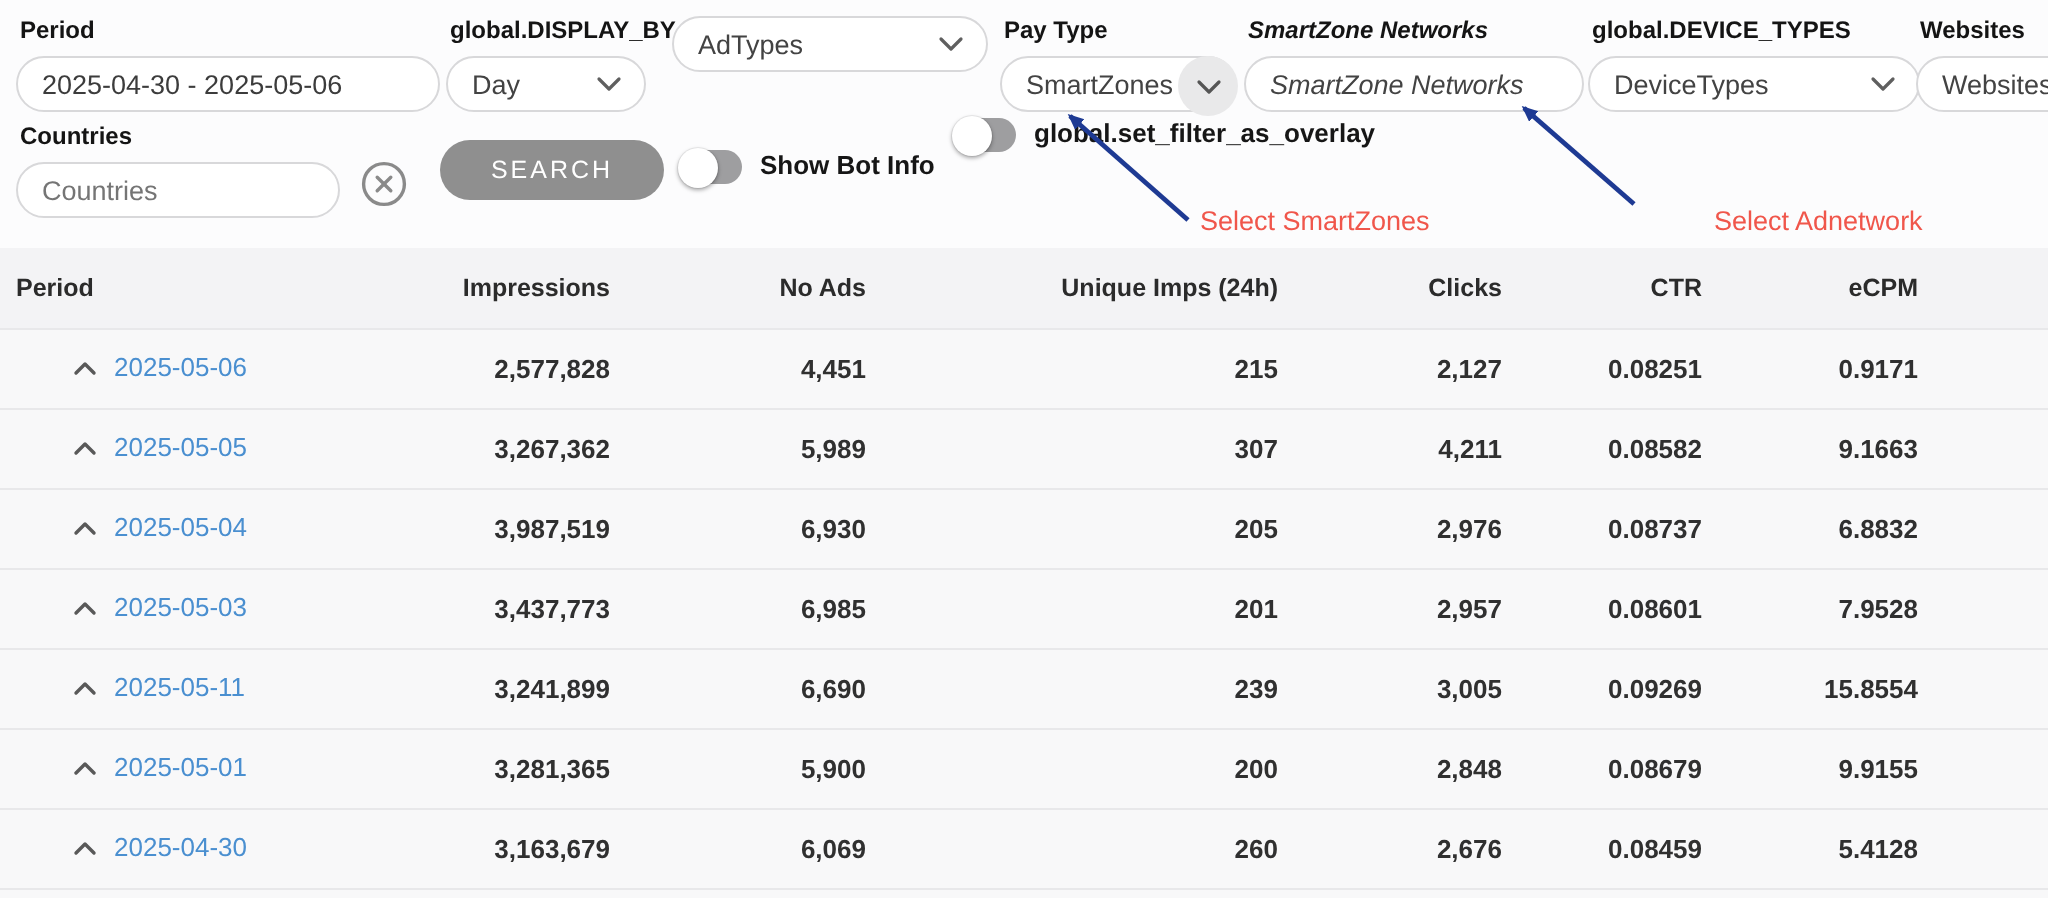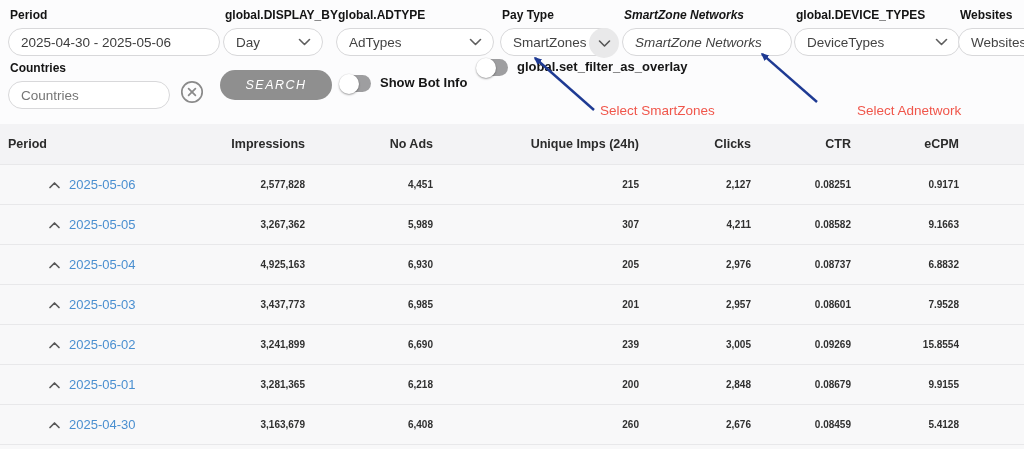--- a/index.html
+++ b/index.html
@@ -38,21 +38,21 @@
   .g-pay{left:500px;top:8px;}    .g-pay .field{width:118px;}
   .g-szn{left:622px;top:8px;font-style:italic;}    .g-szn .field{width:170px;}
   .g-device{left:794px;top:8px;} .g-device .field{width:166px;}
   .g-web{left:958px;top:8px;}    .g-web .field{width:90px;}
   .g-countries{left:8px;top:61px;}.g-countries .field{width:162px;}
   
   .clear-btn{position:absolute;left:180px;top:80px;width:24px;height:24px;display:flex;cursor:pointer;background:none;border:none;}
   .search-btn{
     position:absolute;left:220px;top:70px;width:112px;height:30px;border:none;border-radius:15px;
     background:var(--search-button);color:#fff;font-size:12.5px;letter-spacing:1.5px;
-    font-family:"Liberation Sans","DejaVu Sans",sans-serif;cursor:pointer;font-style:italic;
+    font-family:"Liberation Sans","DejaVu Sans",sans-serif;cursor:pointer;
   }
   .toggle-group{position:absolute;display:flex;align-items:flex-start;gap:9px;height:20px;}
   .tg-bot{left:341px;top:75px;} .tg-overlay{left:478px;top:59px;}
   .toggle{position:relative;width:30px;height:17px;border-radius:9px;background:var(--toggle-track);cursor:pointer;flex:0 0 auto;}
   .knob{position:absolute;left:-2px;top:-1.5px;width:20px;height:20px;border-radius:50%;background:#fff;
         box-shadow:0 1px 2px rgba(0,0,0,.35),0 0 0 .5px rgba(0,0,0,.06);}
   .toggle-label{font-size:13px;font-weight:bold;color:#161616;white-space:nowrap;}
   
   .ann{position:absolute;font-size:13.5px;color:var(--annotation-red);white-space:nowrap;}
   .ann-1{left:600px;top:103px;} .ann-2{left:825px;top:103px;margin-left:32px;}
@@ -62,22 +62,22 @@
   
   .table-area{position:absolute;left:0;top:124px;width:1024px;height:325px;background:var(--table-bg);}
   table{width:1024px;border-collapse:collapse;table-layout:fixed;}
   col.w1{width:150px;}col.w2{width:158px;}col.w3{width:128px;}col.w4{width:206px;}
   col.w5{width:112px;}col.w6{width:100px;}col.w7{width:108px;}col.w8{width:62px;}
   thead tr{background:var(--thead-bg);}
   th{height:40px;font-size:12.5px;font-weight:bold;color:#2b2b2b;text-align:right;padding-right:3px;border-bottom:1px solid var(--row-border);}
   th.c-period{text-align:left;padding-left:8px;}
   tbody tr{background:var(--table-bg);}
   td{height:40px;border-bottom:1px solid var(--row-border);}
-  td.num{text-align:right;padding-right:3px;font-size:10px;font-weight:bold;color:#303030;}
-  td.c-period{padding-left:48px;white-space:nowrap;}
+  td.num{text-align:right;padding-right:3px;font-size:13px;font-weight:bold;color:#303030;}
+  td.c-period{padding-left:36px;white-space:nowrap;}
   .row-chevron{display:inline-flex;vertical-align:-1px;margin-right:8px;cursor:pointer;}
   .date-link{font-size:13px;color:var(--link);text-decoration:none;cursor:pointer;}
 </style>
 </head>
 <body>
 
 <div class="fgroup g-period">
   <span class="flabel">Period</span>
   <div class="field">
     <input value="2025-04-30 - 2025-05-06" style="">
@@ -90,21 +90,20 @@
     <span>Day</span>
     <span class="chev">
       <svg width="13" height="9" viewBox="0 0 13 9">
           <polyline points="1.5,2 6.5,7 11.5,2" fill="none" stroke="#5f5f5f" stroke-width="1.6" stroke-linecap="round" stroke-linejoin="round"></polyline>
         </svg>
     </span>
   </div>
 </div>
 
 <div class="fgroup g-adtype">
-  <span class="flabel">global.ADTYPE</span>
   <div class="field">
     <span>AdTypes</span>
     <span class="chev">
       <svg width="13" height="9" viewBox="0 0 13 9">
           <polyline points="1.5,2 6.5,7 11.5,2" fill="none" stroke="#5f5f5f" stroke-width="1.6" stroke-linecap="round" stroke-linejoin="round"></polyline>
         </svg>
     </span>
   </div>
 </div>
 
@@ -242,21 +241,21 @@
           <td class="num">0.08582</td>
           <td class="num">9.1663</td>
           <td></td>
         </tr>
         <tr>
           <td class="c-period"><span class="row-chevron">
               <svg width="13" height="10" viewBox="0 0 13 10">
                 <polyline points="2,7.5 6.5,3 11,7.5" fill="none" stroke="#595959" stroke-width="1.7" stroke-linecap="round" stroke-linejoin="round"></polyline>
               </svg>
             </span><a class="date-link">2025-05-04</a></td>
-          <td class="num">4,925,163</td>
+          <td class="num">3,987,519</td>
           <td class="num">6,930</td>
           <td class="num">205</td>
           <td class="num">2,976</td>
           <td class="num">0.08737</td>
           <td class="num">6.8832</td>
           <td></td>
         </tr>
         <tr>
           <td class="c-period"><span class="row-chevron">
               <svg width="13" height="10" viewBox="0 0 13 10">
@@ -269,51 +268,51 @@
           <td class="num">2,957</td>
           <td class="num">0.08601</td>
           <td class="num">7.9528</td>
           <td></td>
         </tr>
         <tr>
           <td class="c-period"><span class="row-chevron">
               <svg width="13" height="10" viewBox="0 0 13 10">
                 <polyline points="2,7.5 6.5,3 11,7.5" fill="none" stroke="#595959" stroke-width="1.7" stroke-linecap="round" stroke-linejoin="round"></polyline>
               </svg>
-            </span><a class="date-link">2025-06-02</a></td>
+            </span><a class="date-link">2025-05-11</a></td>
           <td class="num">3,241,899</td>
           <td class="num">6,690</td>
           <td class="num">239</td>
           <td class="num">3,005</td>
           <td class="num">0.09269</td>
           <td class="num">15.8554</td>
           <td></td>
         </tr>
         <tr>
           <td class="c-period"><span class="row-chevron">
               <svg width="13" height="10" viewBox="0 0 13 10">
                 <polyline points="2,7.5 6.5,3 11,7.5" fill="none" stroke="#595959" stroke-width="1.7" stroke-linecap="round" stroke-linejoin="round"></polyline>
               </svg>
             </span><a class="date-link">2025-05-01</a></td>
           <td class="num">3,281,365</td>
-          <td class="num">6,218</td>
+          <td class="num">5,900</td>
           <td class="num">200</td>
           <td class="num">2,848</td>
           <td class="num">0.08679</td>
           <td class="num">9.9155</td>
           <td></td>
         </tr>
         <tr>
           <td class="c-period"><span class="row-chevron">
               <svg width="13" height="10" viewBox="0 0 13 10">
                 <polyline points="2,7.5 6.5,3 11,7.5" fill="none" stroke="#595959" stroke-width="1.7" stroke-linecap="round" stroke-linejoin="round"></polyline>
               </svg>
             </span><a class="date-link">2025-04-30</a></td>
           <td class="num">3,163,679</td>
-          <td class="num">6,408</td>
+          <td class="num">6,069</td>
           <td class="num">260</td>
           <td class="num">2,676</td>
           <td class="num">0.08459</td>
           <td class="num">5.4128</td>
           <td></td>
         </tr>
       </tbody>
   </table>
 </div>
 

